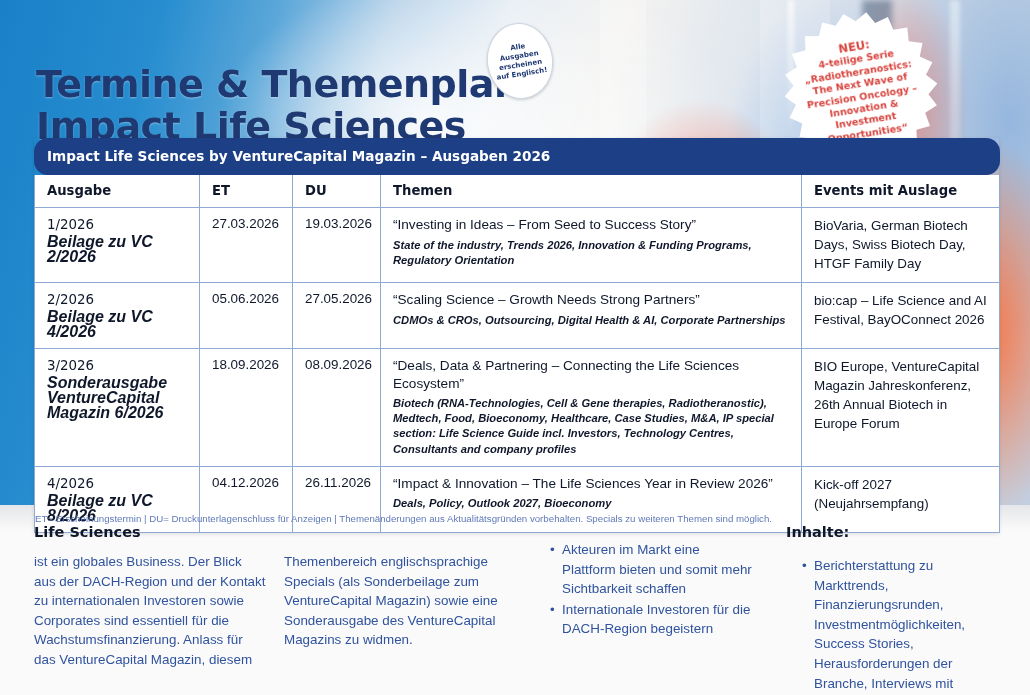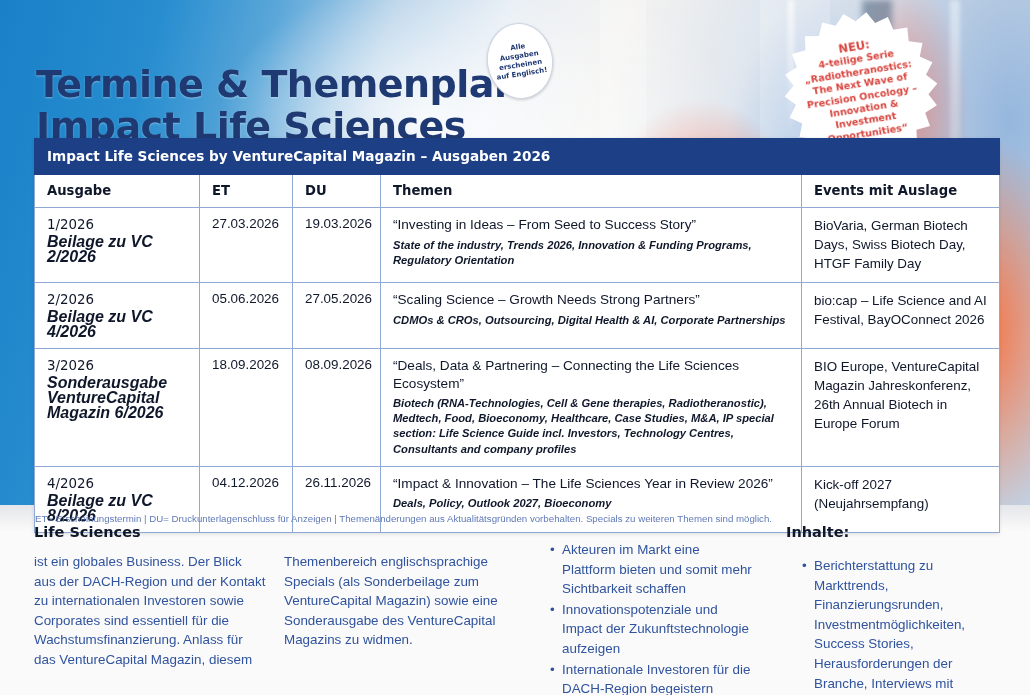--- a/index.html
+++ b/index.html
@@ -128,20 +128,21 @@
   }
   table.plan caption {
     caption-side:top;
     background:#1d3f86;
     color:#ffffff;
     text-align:left;
     font-family:"DejaVu Sans", sans-serif;
     font-weight:700;
     font-size:13.6px;
     padding:10px 0 11px 13px;
+    border-radius:14px;
   }
   table.plan th, table.plan td {
     border:1px solid #8ea9d4;
     vertical-align:top;
     color:#0f172a;
   }
   table.plan thead th {
     font-family:"DejaVu Sans", sans-serif;
     font-weight:700;
     font-size:13.2px;
@@ -328,21 +329,20 @@
     <p>ist ein globales Business. Der Blick aus der DACH-Region und der Kontakt zu internationalen Investoren sowie Corporates sind essentiell für die Wachstumsfinanzierung. Anlass für das VentureCapital Magazin, diesem</p>
   </div>
 
   <div class="col col-b">
     <p>Themenbereich englischsprachige Specials (als Sonderbeilage zum VentureCapital Magazin) sowie eine Sonderausgabe des VentureCapital Magazins zu widmen.</p>
   </div>
 
   <div class="col col-c">
     <ul>
       <li>Akteuren im Markt eine Plattform bieten und somit mehr Sichtbarkeit schaffen</li>
-      <li>Innovationspotenziale und Impact der Zukunftstechnologie aufzeigen</li>
       <li>Internationale Investoren für die DACH-Region begeistern</li>
     </ul>
   </div>
 
   <div class="col col-d">
     <h3>Inhalte:</h3>
     <ul>
       <li>Berichterstattung zu Markttrends, Finanzierungsrunden, Investmentmöglichkeiten, Success Stories, Herausforderungen der Branche, Interviews mit Investoren und Unternehmern</li>
     </ul>
   </div>

